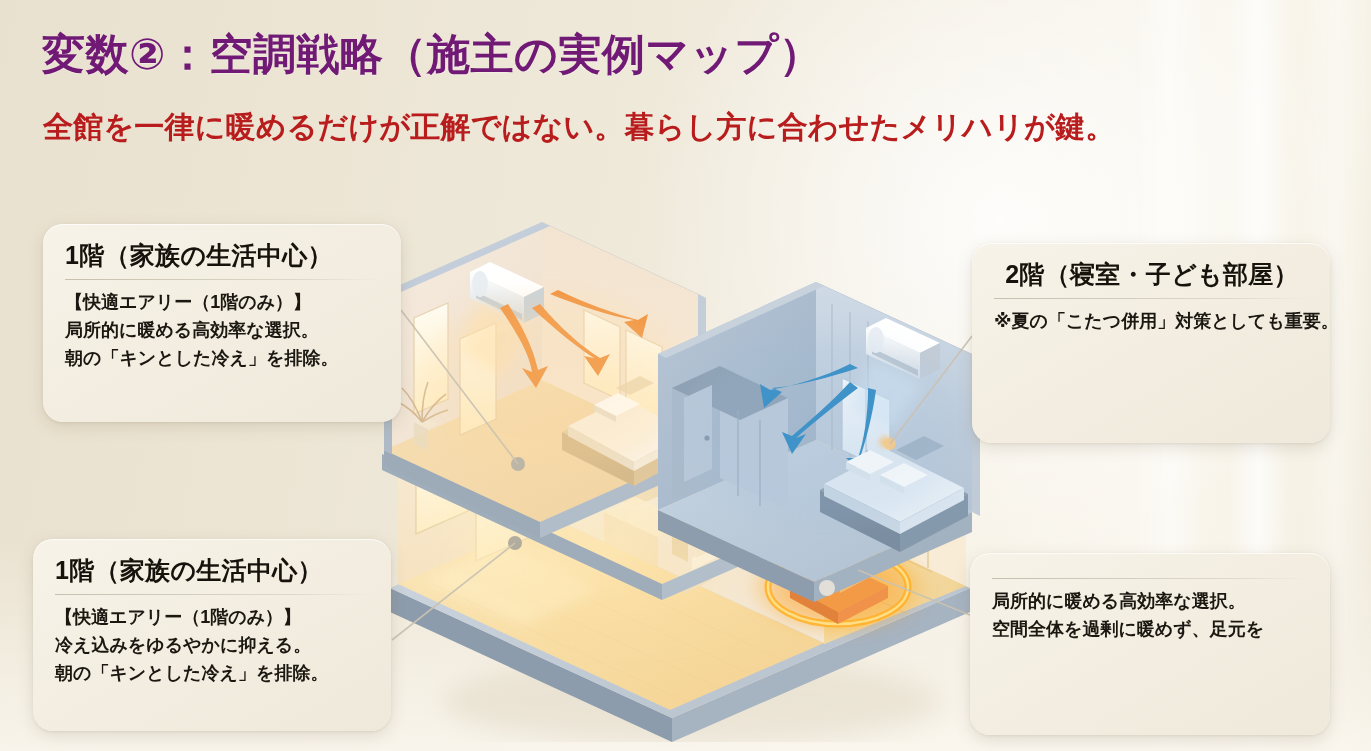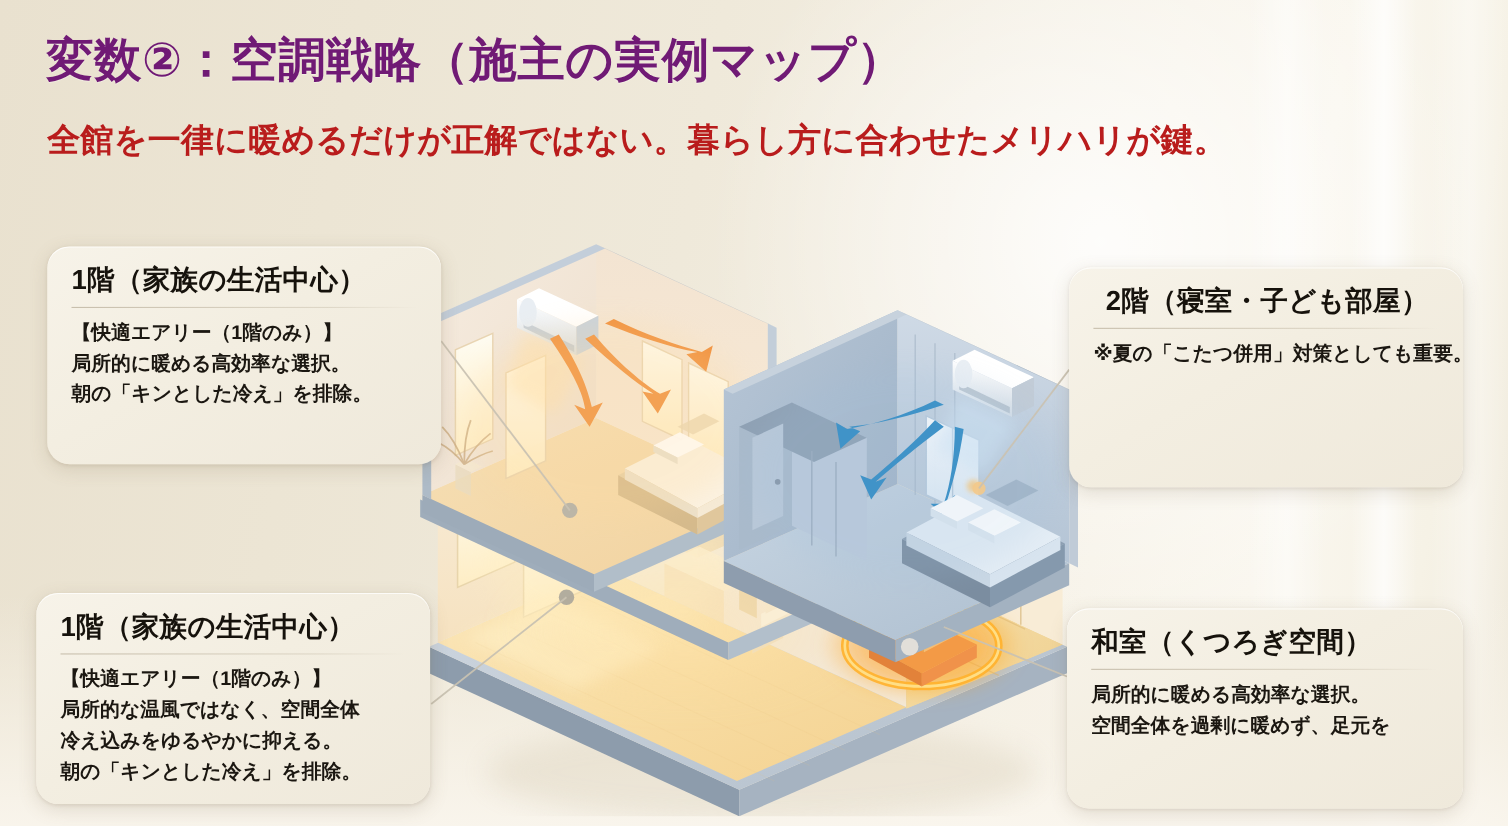--- a/index.html
+++ b/index.html
@@ -507,28 +507,26 @@
     <div class="card-body">
       <div>※夏の「こたつ併用」対策としても重要。</div>
     </div>
   </div>
 
   <div class="card" id="card-1f-bottom">
     <div class="card-title">1階（家族の生活中心）</div>
     <div class="card-rule"></div>
     <div class="card-body">
       <div>【快適エアリー（1階のみ）】</div>
-      <div>局所的な温風ではなく、空間全体</div>
       <div>冷え込みをゆるやかに抑える。</div>
       <div>朝の「キンとした冷え」を排除。</div>
     </div>
   </div>
 
   <div class="card" id="card-washitsu">
-    <div class="card-title">和室（くつろぎ空間）</div>
     <div class="card-rule"></div>
     <div class="card-body">
       <div>局所的に暖める高効率な選択。</div>
       <div>空間全体を過剰に暖めず、足元を</div>
     </div>
   </div>
 
   <div class="title">変数②：空調戦略（施主の実例マップ）</div>
   <div class="subtitle">全館を一律に暖めるだけが正解ではない。暮らし方に合わせたメリハリが鍵。</div>
 </div>

